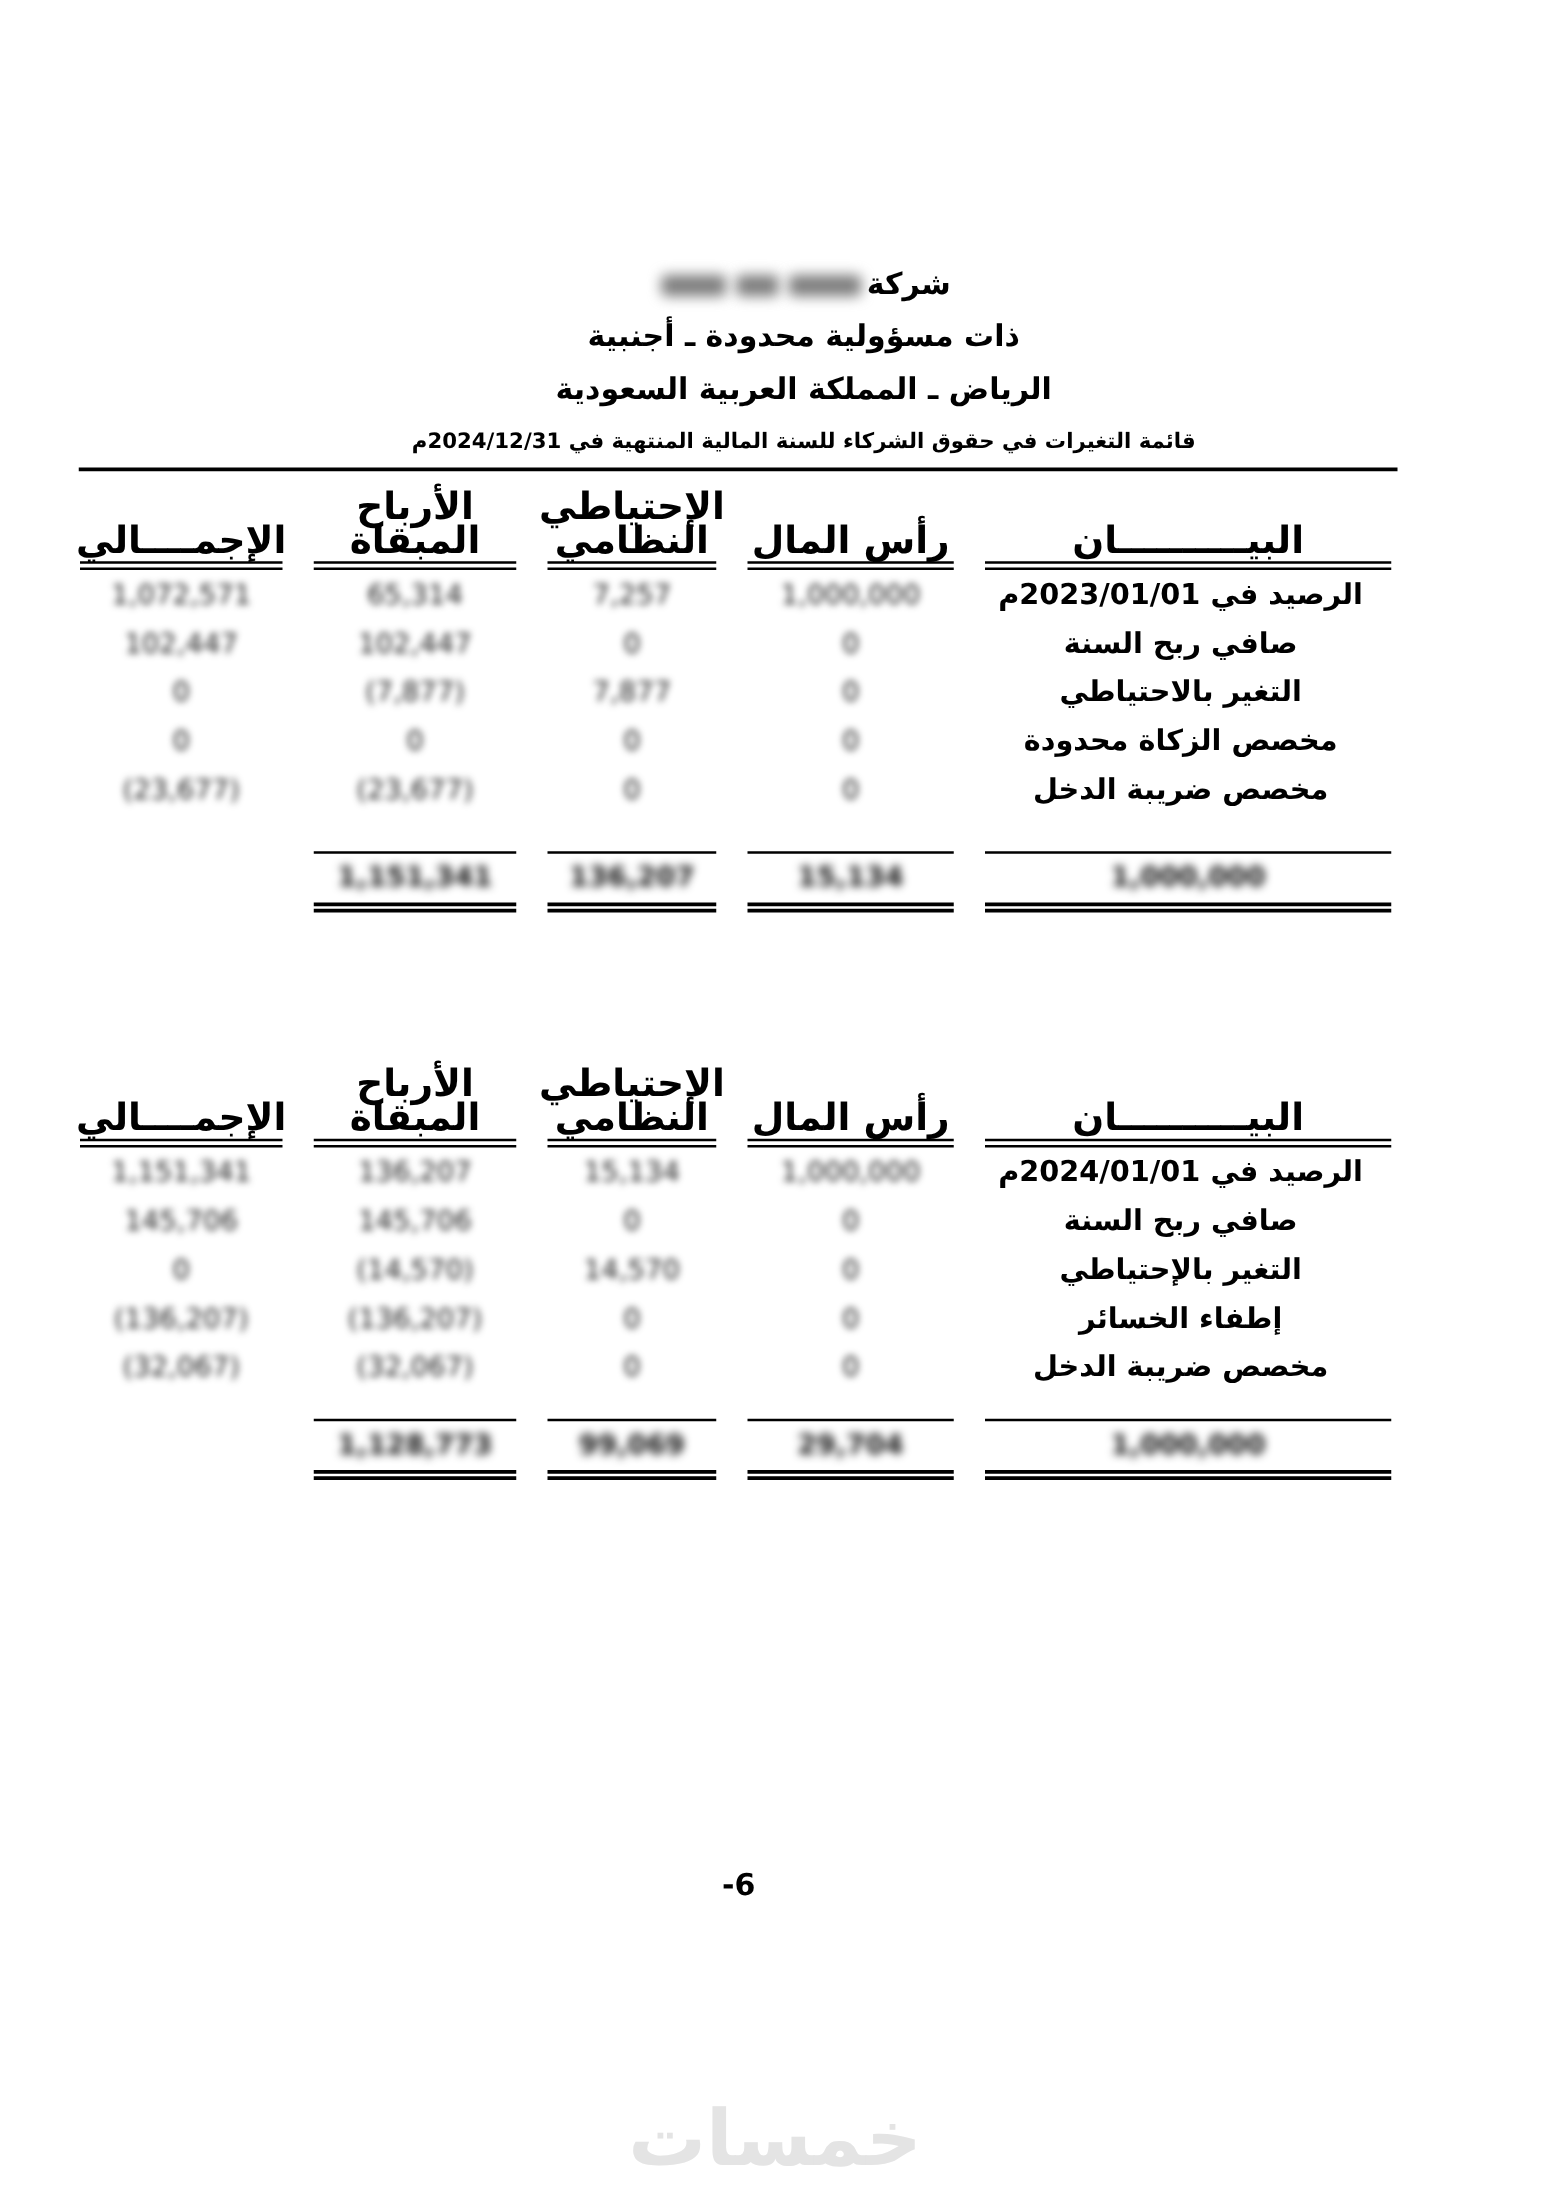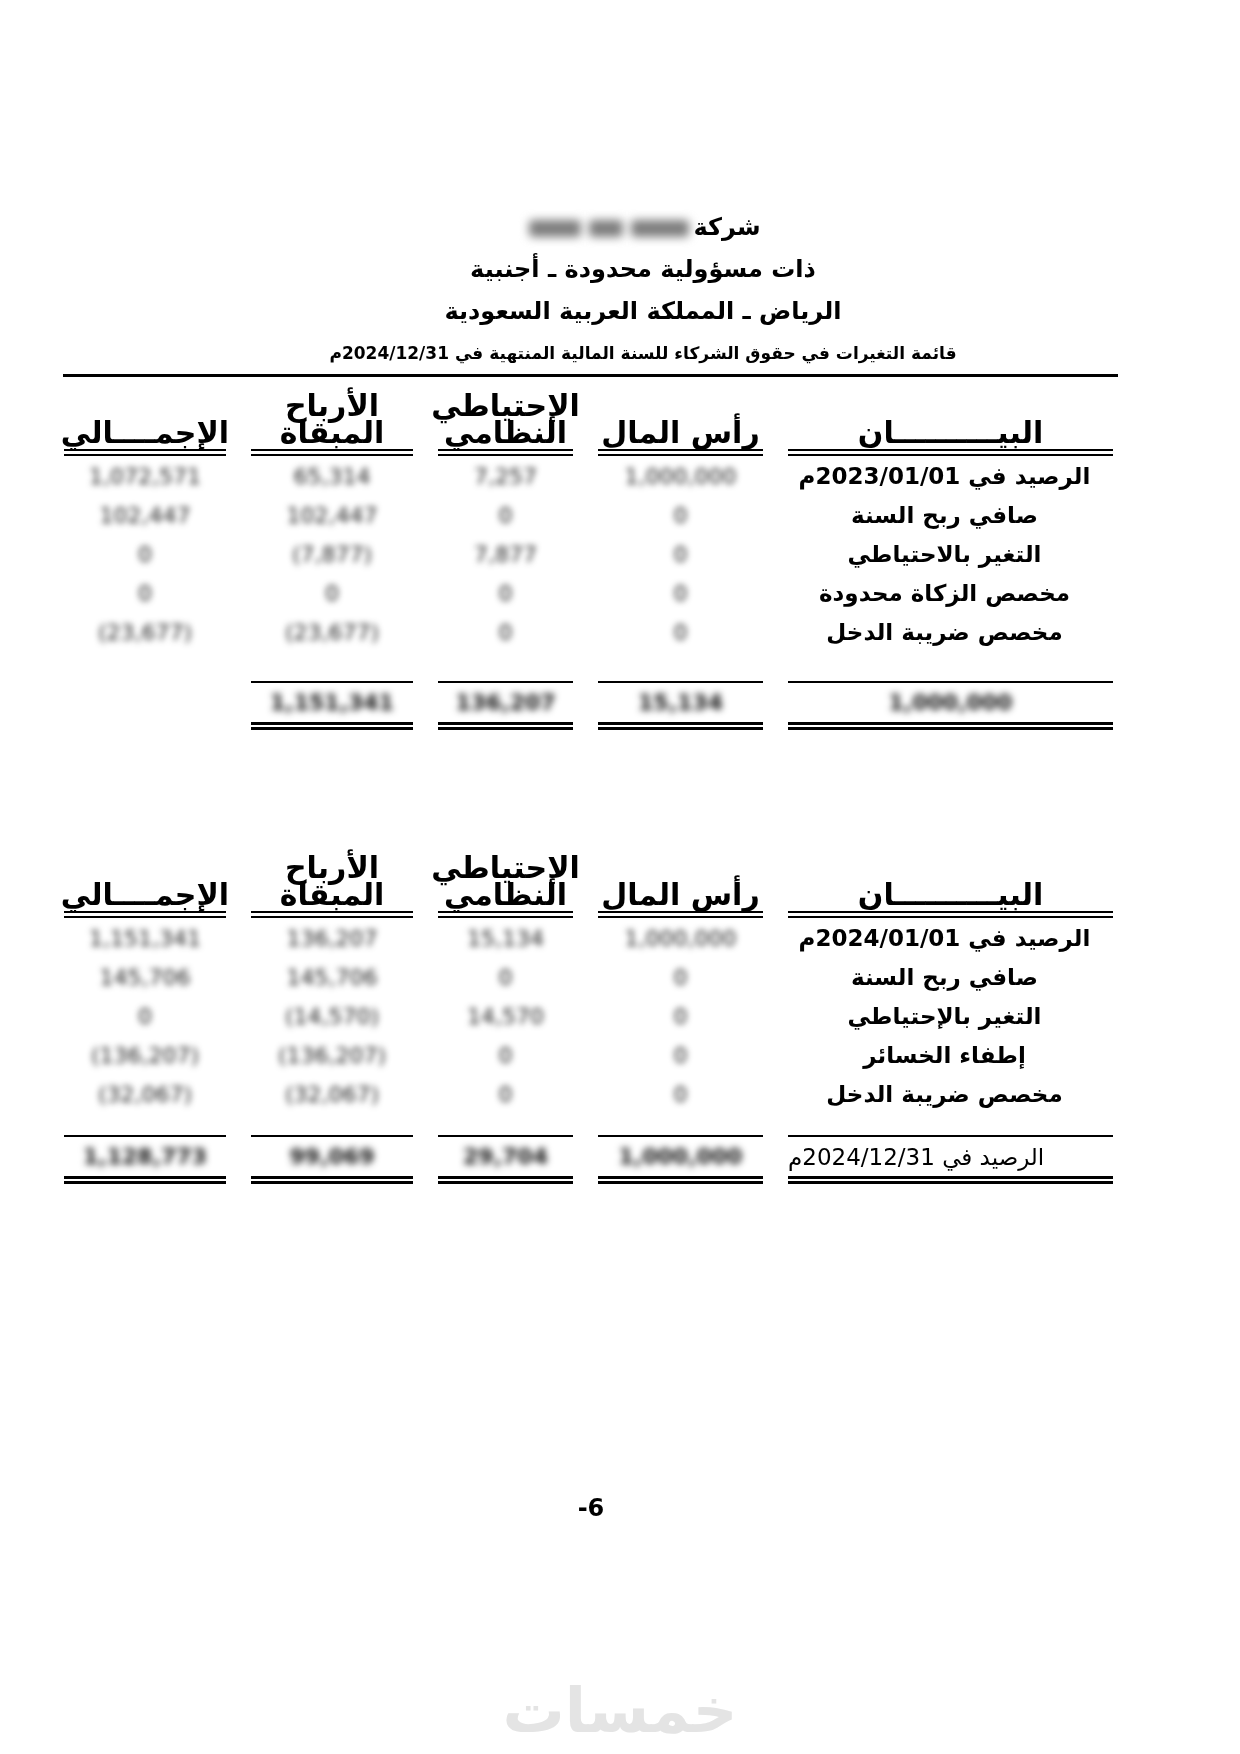--- a/index.html
+++ b/index.html
@@ -173,21 +173,20 @@
       <div class="label">مخصص ضريبة الدخل</div>
       <div class="num"><span class="num-val">0</span></div>
       <div class="num"><span class="num-val">0</span></div>
       <div class="num"><span class="num-val">(32,067)</span></div>
       <div class="num"><span class="num-val">(32,067)</span></div>
     </div>
 
     <div class="t-spacer-2"></div>
 
     <div class="grid t-total">
-      <div class="label">الرصيد في 2024/12/31م</div>
       <div class="num">
           <span class="num-val">1,000,000</span>
         </div>
       <div class="num">
           <span class="num-val">29,704</span>
         </div>
       <div class="num">
           <span class="num-val">99,069</span>
         </div>
       <div class="num">

